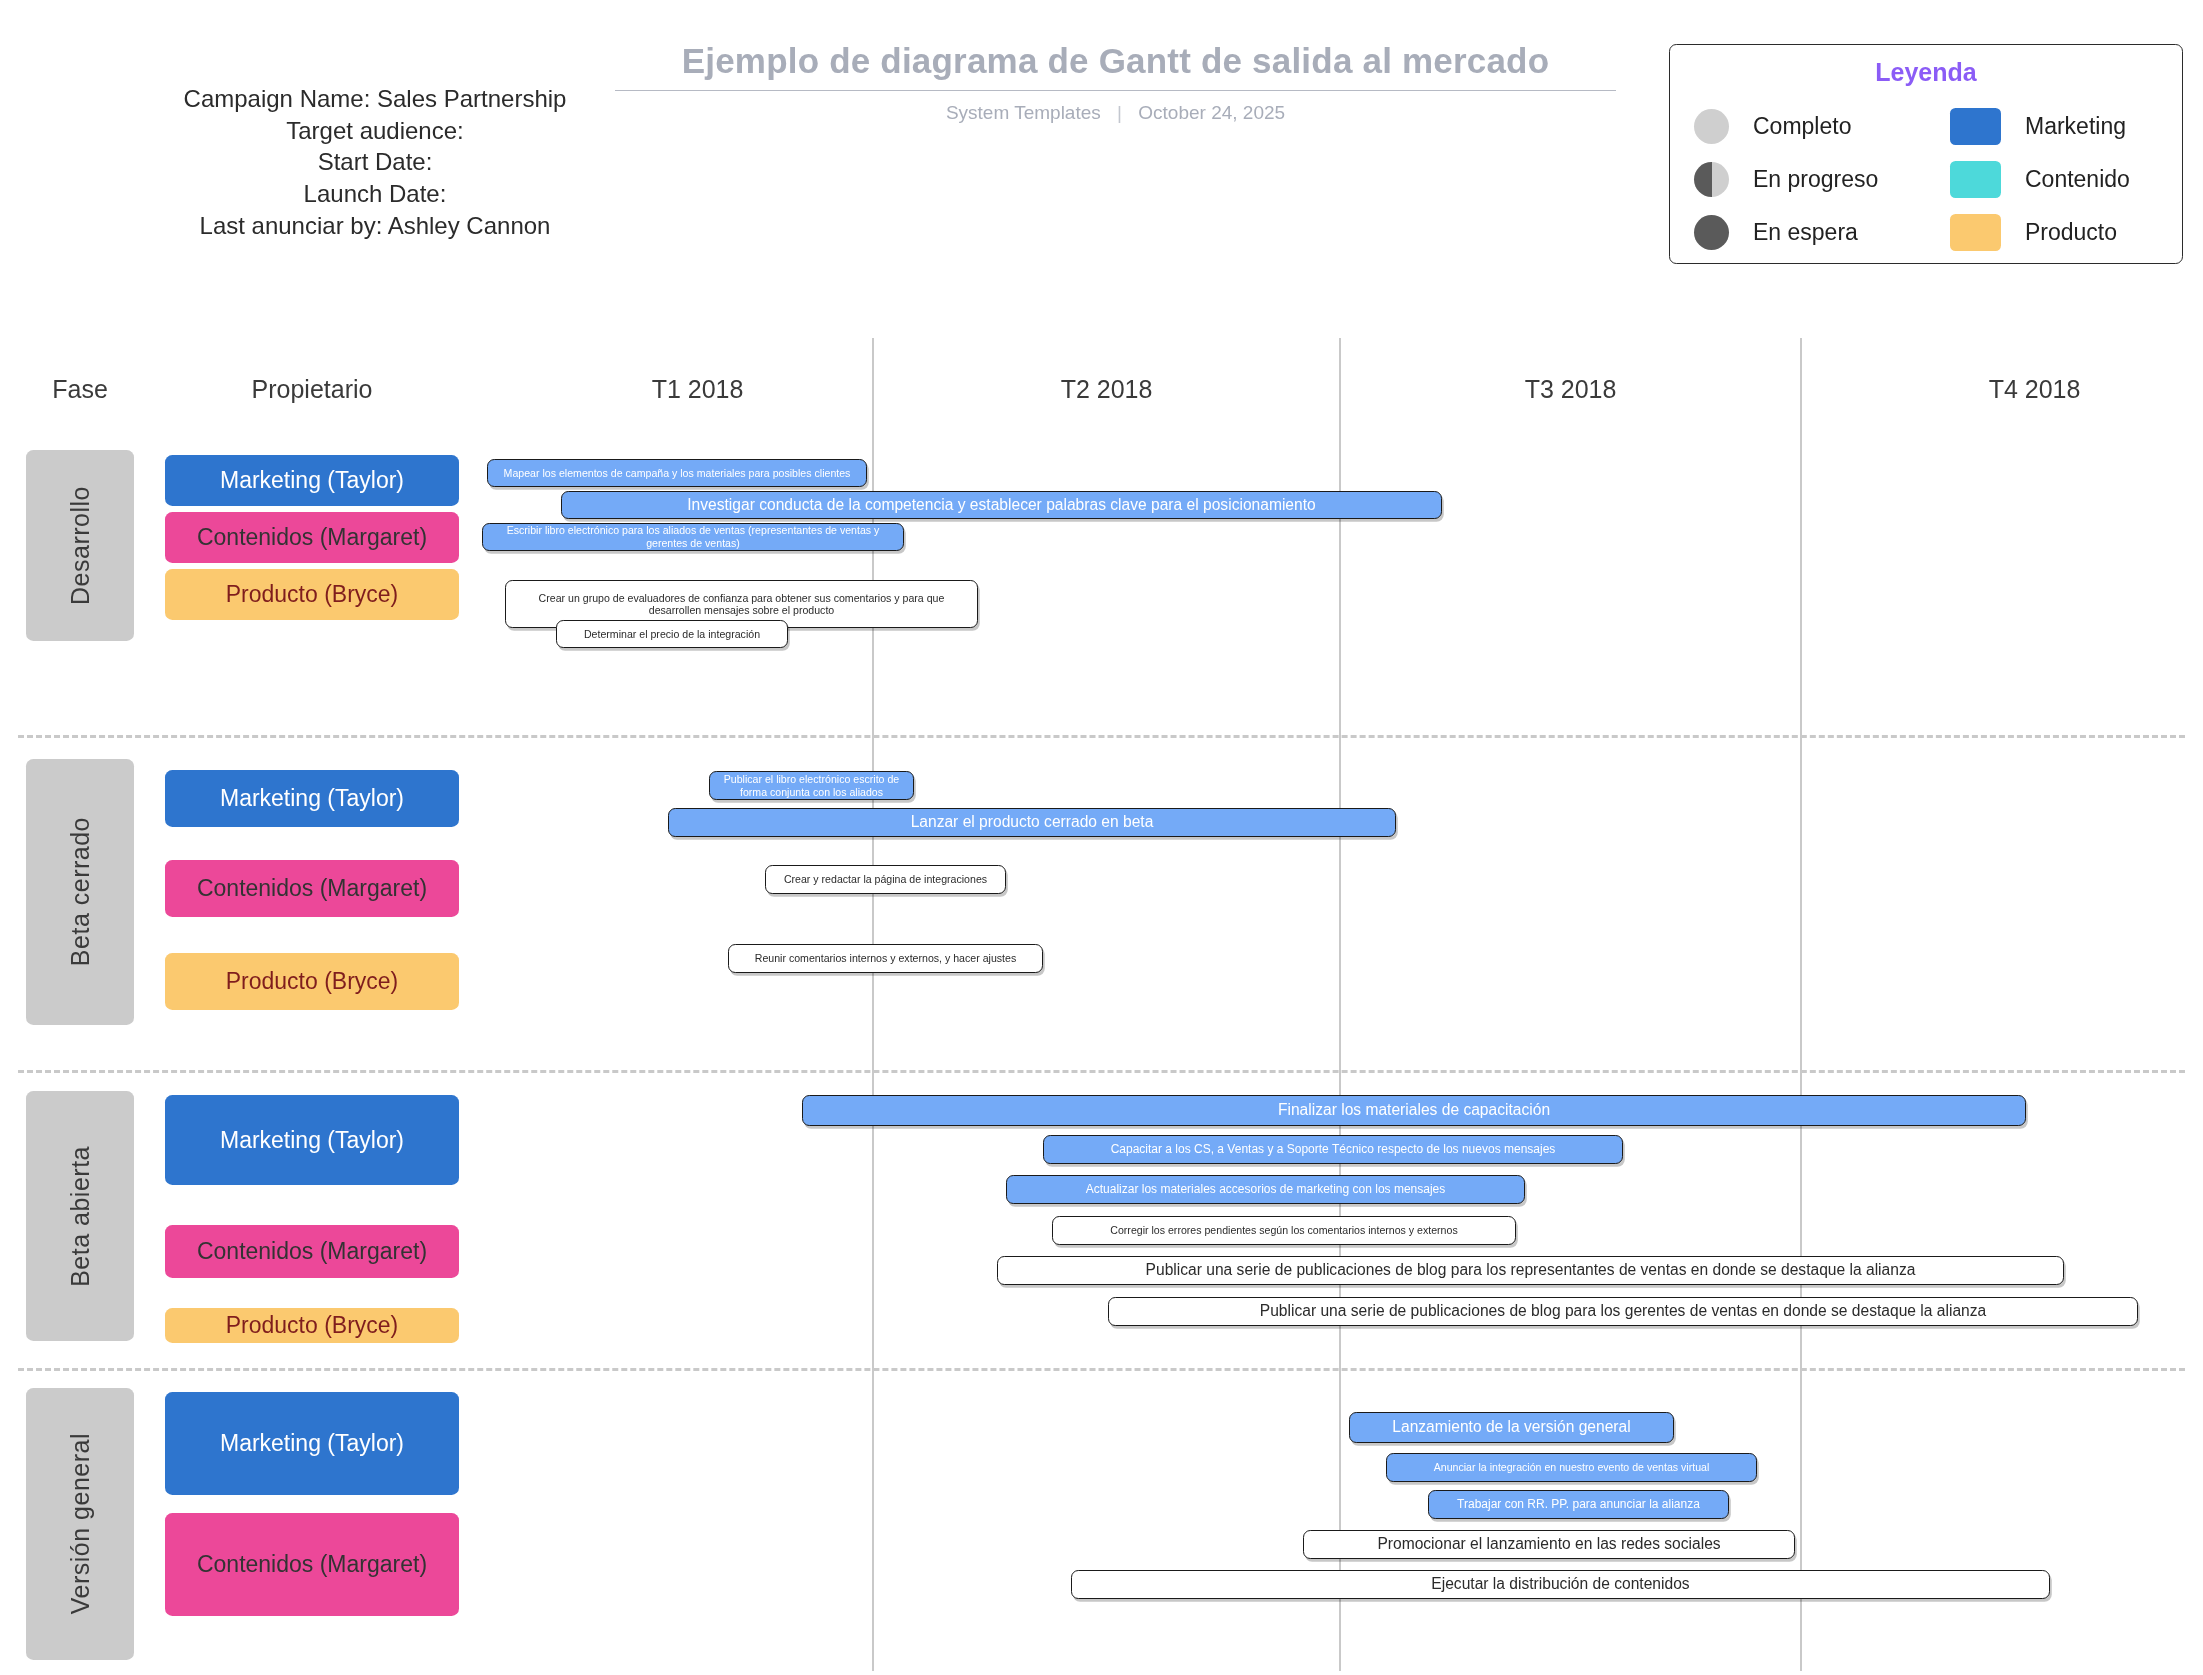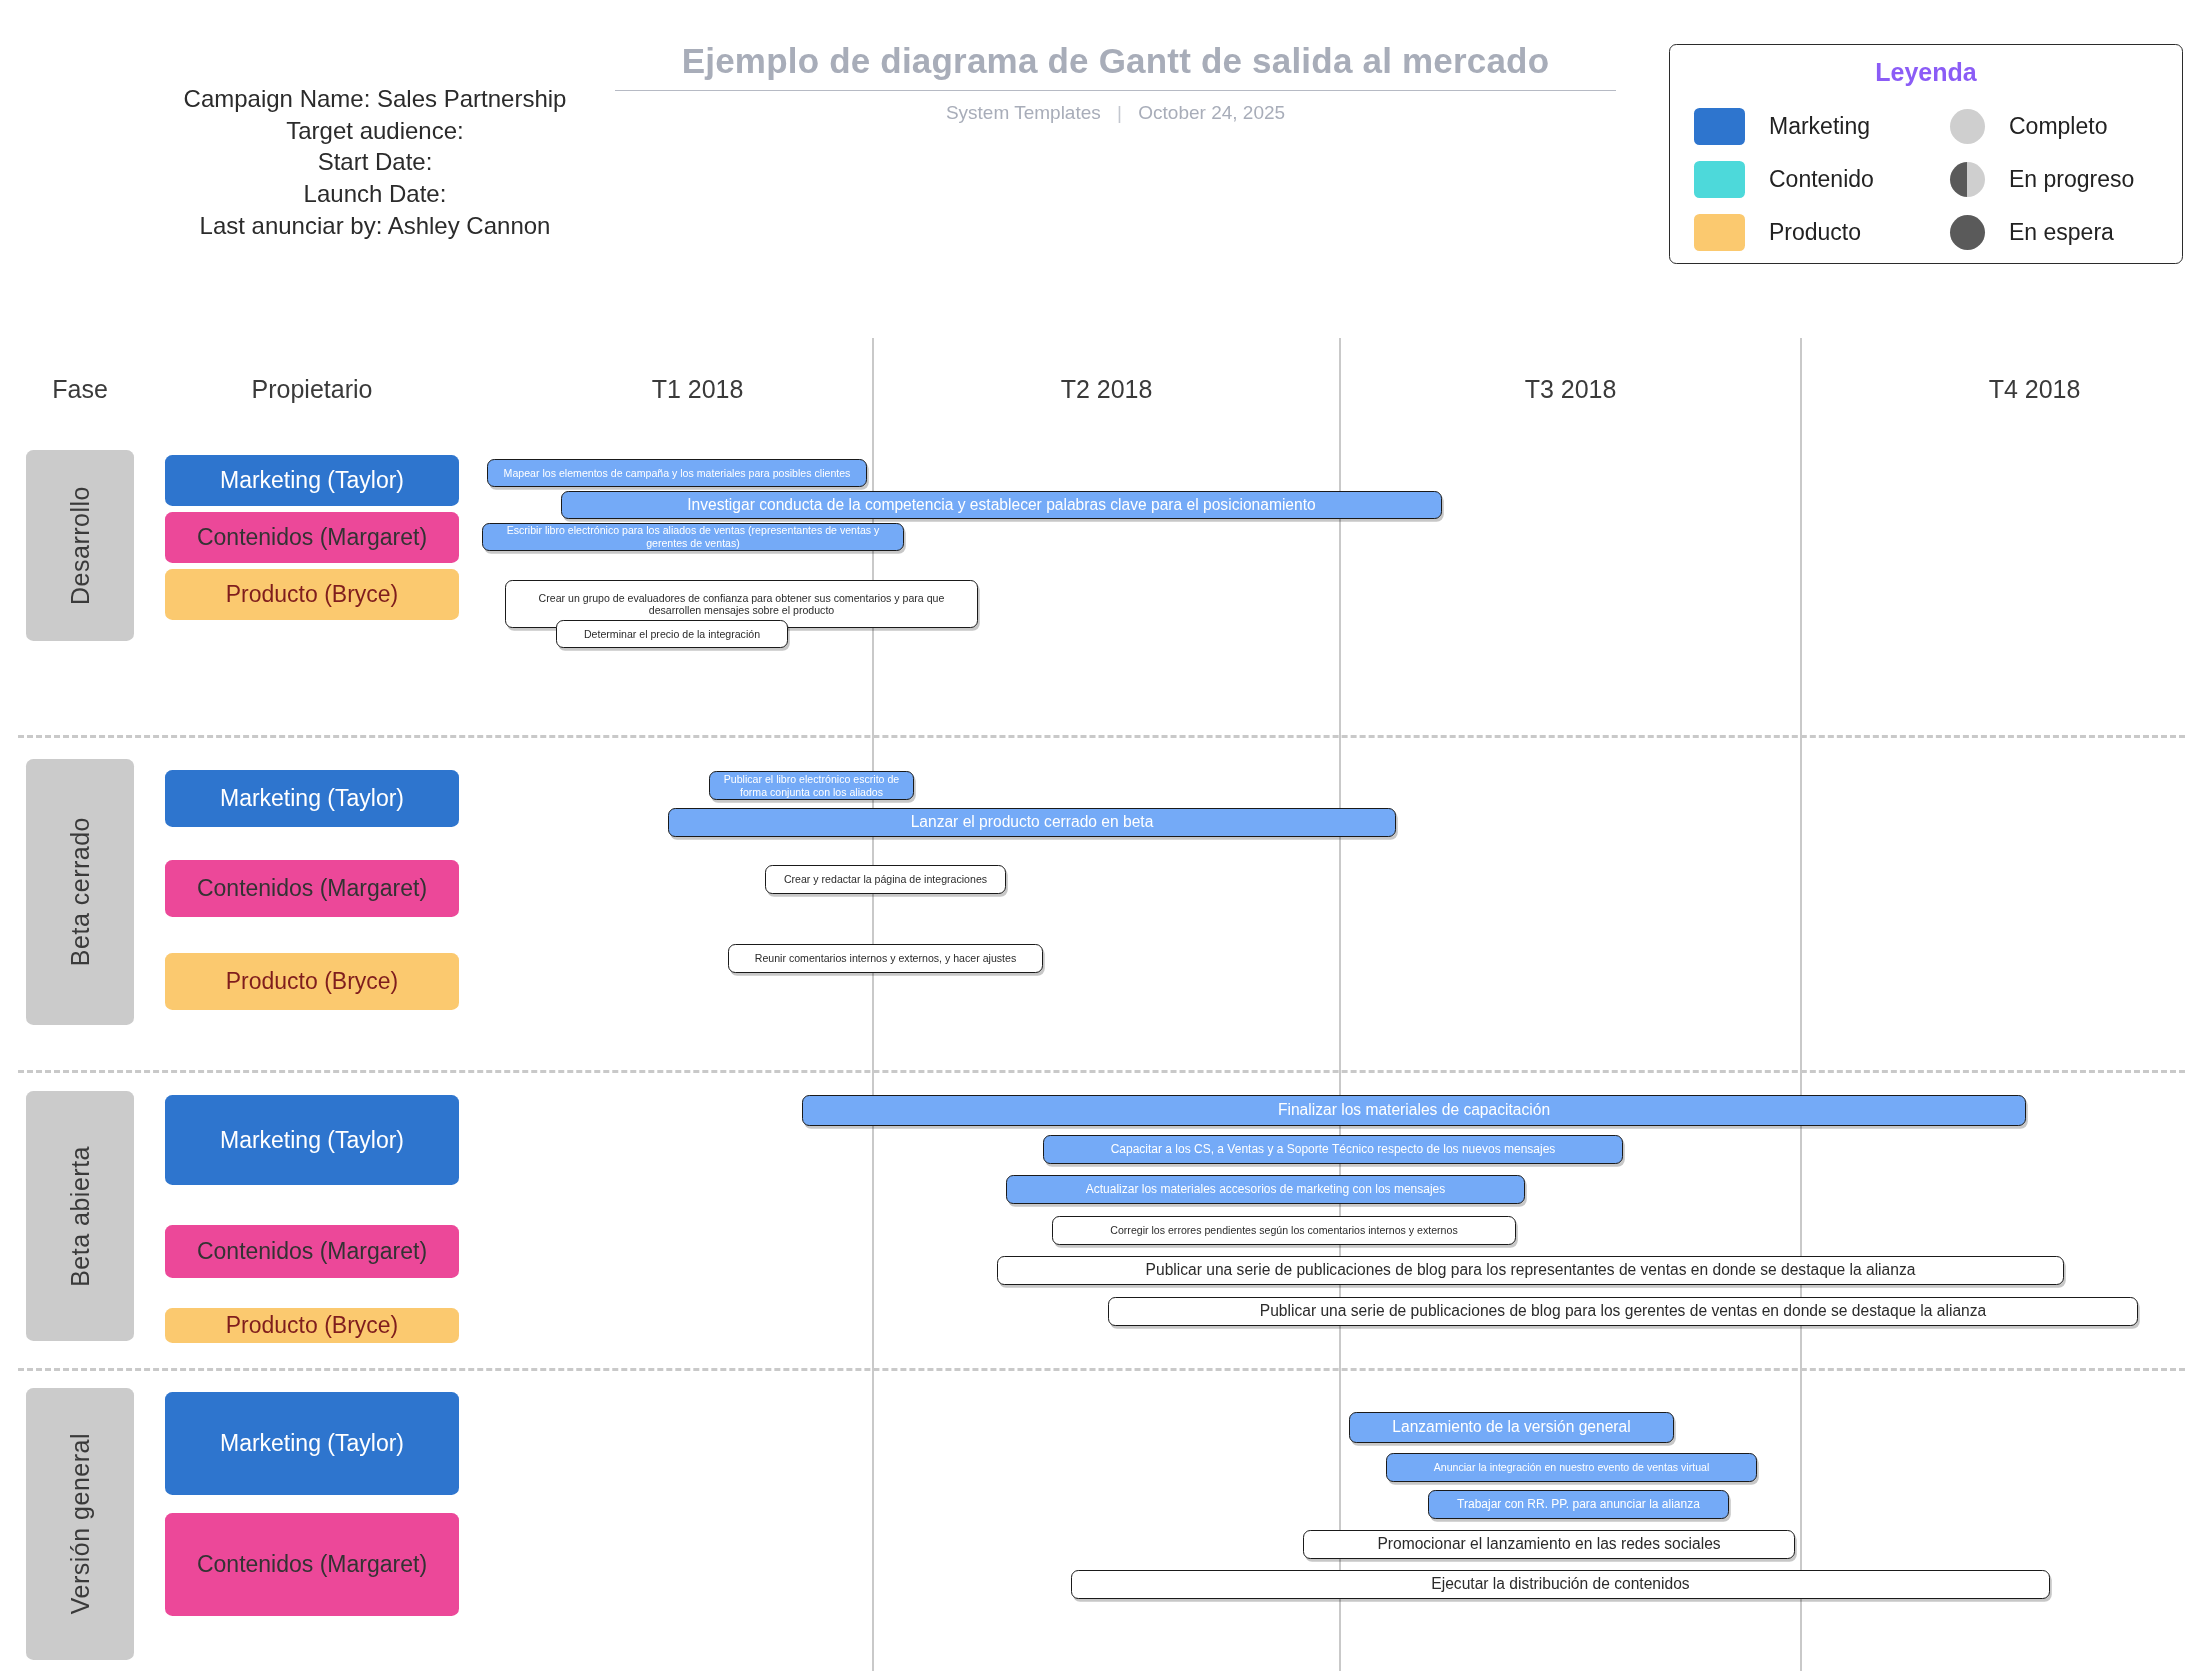--- a/index.html
+++ b/index.html
@@ -113,44 +113,44 @@
     <span class="sep">|</span>
     <span>October 24, 2025</span>
   </div>
 </div>
 
 <div id="legend">
   <div id="legend-title">Leyenda</div>
   <div class="legend-rows">
     <div class="legend-col">
       <div class="legend-row">
+        <div class="status-dot dot-complete"></div>
+        <div class="legend-label">Completo</div>
+      </div>
+      <div class="legend-row">
+        <div class="status-dot dot-progress"></div>
+        <div class="legend-label">En progreso</div>
+      </div>
+      <div class="legend-row">
+        <div class="status-dot dot-waiting"></div>
+        <div class="legend-label">En espera</div>
+      </div>
+    </div>
+    <div class="legend-col">
+      <div class="legend-row">
         <div class="swatch" style="background:#2e75ce"></div>
         <div class="legend-label">Marketing</div>
       </div>
       <div class="legend-row">
         <div class="swatch" style="background:#4dd9da"></div>
         <div class="legend-label">Contenido</div>
       </div>
       <div class="legend-row">
         <div class="swatch" style="background:#fbc96f"></div>
         <div class="legend-label">Producto</div>
-      </div>
-    </div>
-    <div class="legend-col">
-      <div class="legend-row">
-        <div class="status-dot dot-complete"></div>
-        <div class="legend-label">Completo</div>
-      </div>
-      <div class="legend-row">
-        <div class="status-dot dot-progress"></div>
-        <div class="legend-label">En progreso</div>
-      </div>
-      <div class="legend-row">
-        <div class="status-dot dot-waiting"></div>
-        <div class="legend-label">En espera</div>
       </div>
     </div>
   </div>
 </div>
 
 <div class="col-head" style="left:26px;width:108px">Fase</div>
 <div class="col-head" style="left:165px;width:294px">Propietario</div>
 <div class="col-head" style="left:523px;width:349px">T1 2018</div>
 <div class="col-head" style="left:932px;width:349px">T2 2018</div>
 <div class="col-head" style="left:1396px;width:349px">T3 2018</div>

